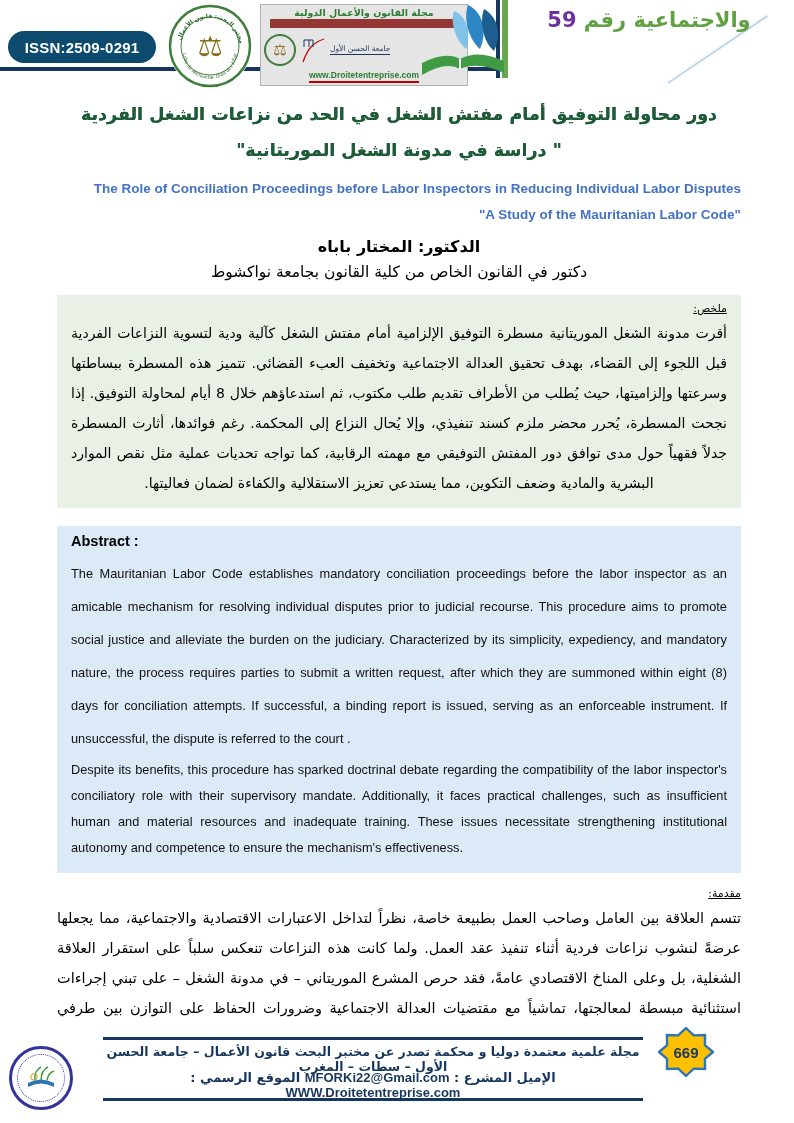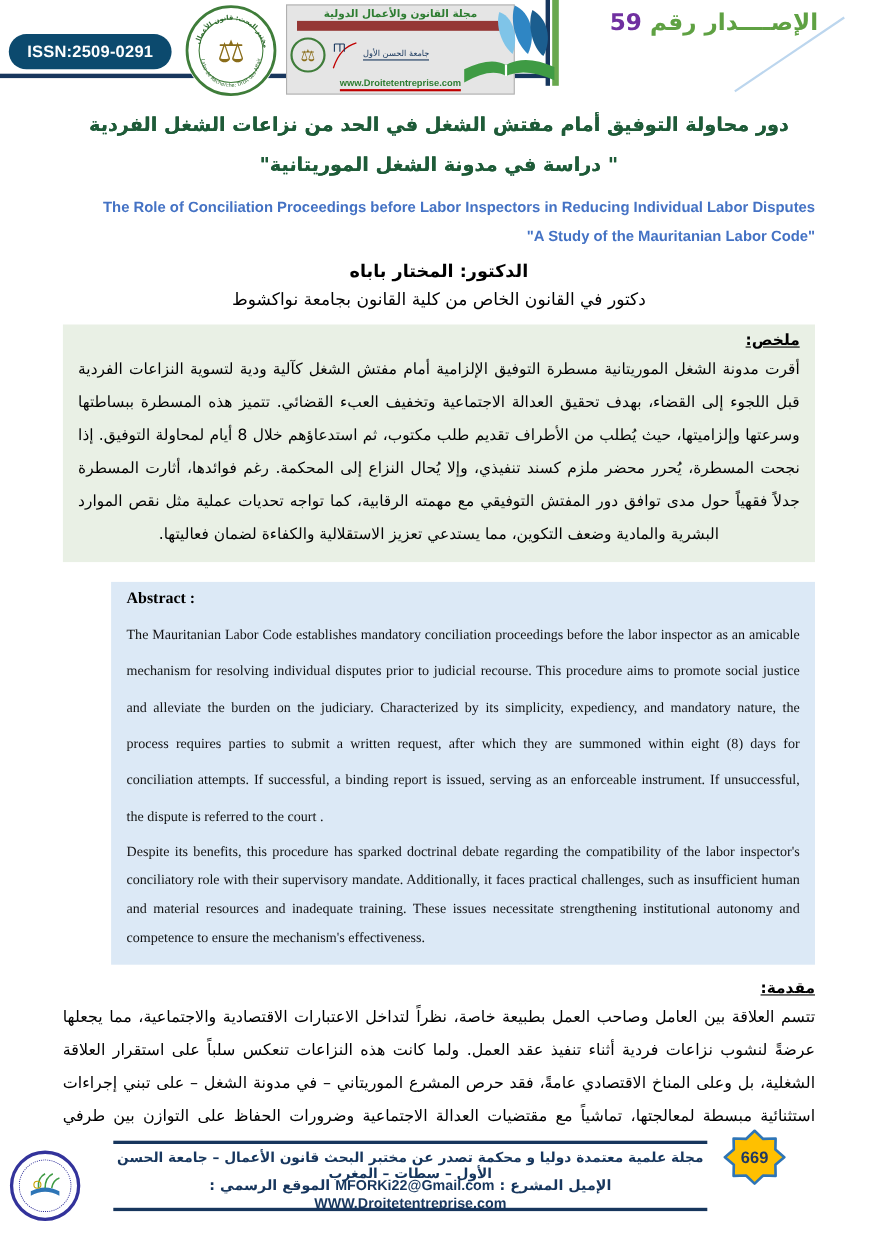--- a/index.html
+++ b/index.html
@@ -39,25 +39,25 @@
   
   .main{position:absolute;top:96px;left:57px;width:684px;height:933px;overflow:hidden;}
   .t-ar{direction:rtl;text-align:center;color:#1e5b38;font-weight:bold;font-size:17.5px;line-height:36px;
         text-shadow:0 0 .4px #1e5b38;}
   .t-en{text-align:right;color:#4472c4;font-weight:bold;font-size:13.5px;line-height:26px;
         font-family:"Liberation Sans",sans-serif;margin-top:8px;}
   .author{direction:rtl;text-align:center;font-weight:bold;font-size:16px;margin-top:9px;}
   .affil{direction:rtl;text-align:center;font-size:15.5px;margin-top:7px;}
 
   .box-ar{margin-top:14px;background:#e9f0e5;padding:7px 14px 10px;direction:rtl;}
-  .h-ar{font-size:14px;font-weight:bold;text-decoration:underline;margin:0 0 3px;}
+  .h-ar{font-size:11px;font-weight:normal;text-decoration:underline;margin:0 0 3px;}
   .p-ar{margin:0;font-size:14px;line-height:30px;text-align:justify;text-align-last:center;}
 
   .box-en{margin-top:18px;background:#dce9f6;padding:7px 14px 12px;
-          font-family:Liberation Serif, serif;margin-left:44px;}
+          font-family:Liberation Sans, sans-serif;}
   .h-en{font-size:14.5px;font-weight:bold;margin:0 0 8px;}
   .p-en1{margin:0;font-size:12.8px;line-height:33px;text-align:justify;color:#111;}
   .p-en2{margin:2px 0 0;font-size:12.8px;line-height:26px;text-align:justify;color:#111;}
 
   .intro{margin-top:14px;direction:rtl;}
   .p-intro{margin:0;font-size:14.5px;line-height:30px;text-align:justify;text-align-last:center;}
 
   
   .f-logo{position:absolute;left:9px;top:1046px;width:64px;height:64px;border-radius:50%;
           border:3px solid #33339b;box-sizing:border-box;background:#fff;
@@ -123,21 +123,21 @@
       <path d="M16,62 Q40,50 54,58 Q72,48 98,60 L98,72 Q72,60 54,68 Q40,60 16,74 Z" fill="#3f9b44"></path>
       <path d="M54,58 L54,68" stroke="#fff" stroke-width="2"></path>
     </svg>
 
     <div class="vbar-navy"></div>
     <div class="vbar-green"></div>
     <div class="slash"></div>
 
     <div class="issue">
       <div class="issue-l1">
-        <span class="lbl">الإصــــدار رقم</span>
+        <span class="lbl">والاجتماعية رقم</span>
         <span class="num">59</span>
       </div>
     </div>
   </div>
 
   <div class="main">
     <div class="t-ar">دور محاولة التوفيق أمام مفتش الشغل في الحد من نزاعات الشغل الفردية</div>
     <div class="t-ar">" دراسة في مدونة الشغل الموريتانية"</div>
     <div class="t-en">The Role of Conciliation Proceedings before Labor Inspectors in Reducing Individual Labor Disputes</div>
     <div class="t-en" style="margin-top:0;">"A Study of the Mauritanian Labor Code"</div>

